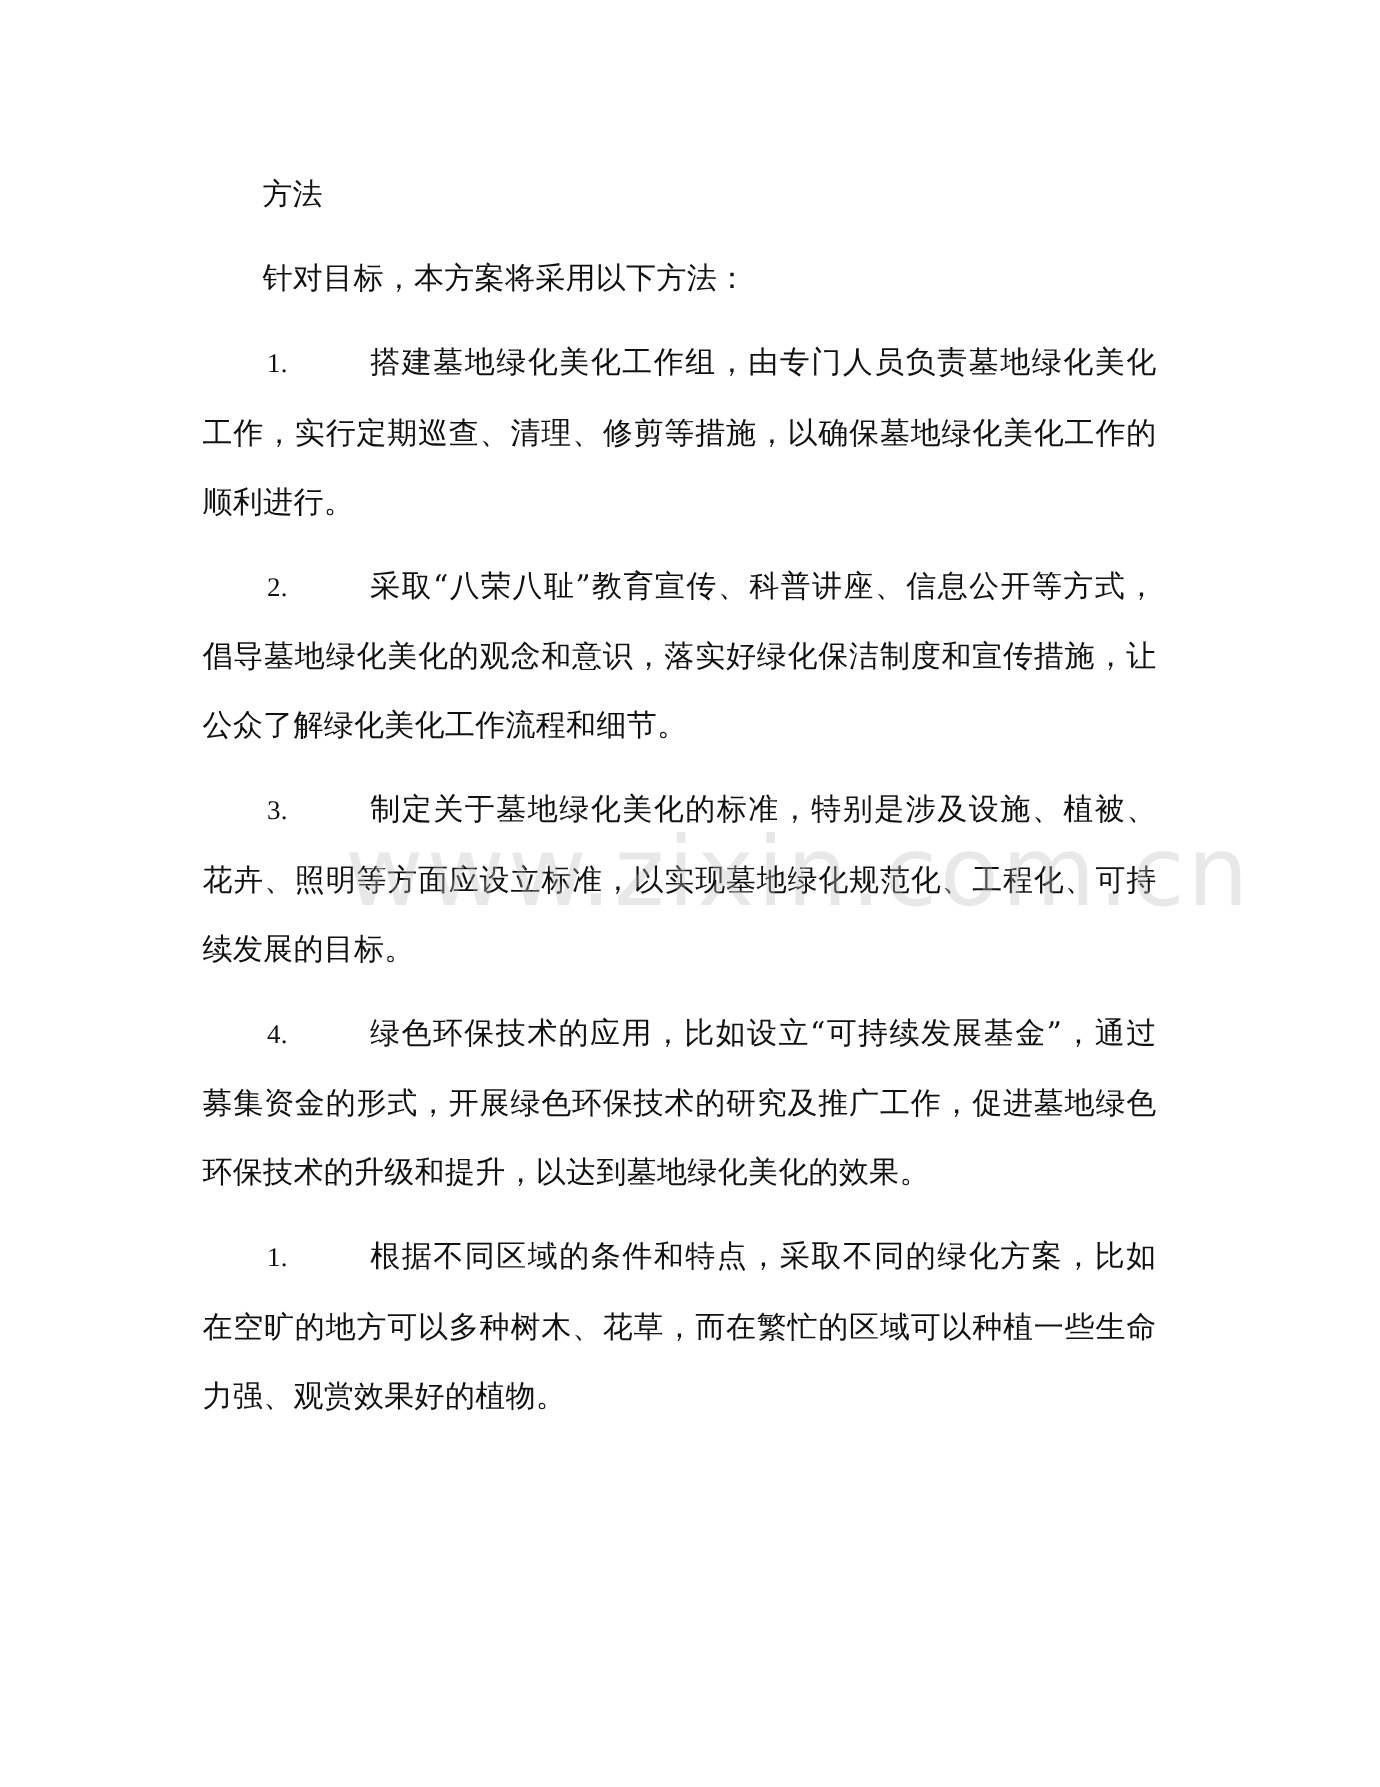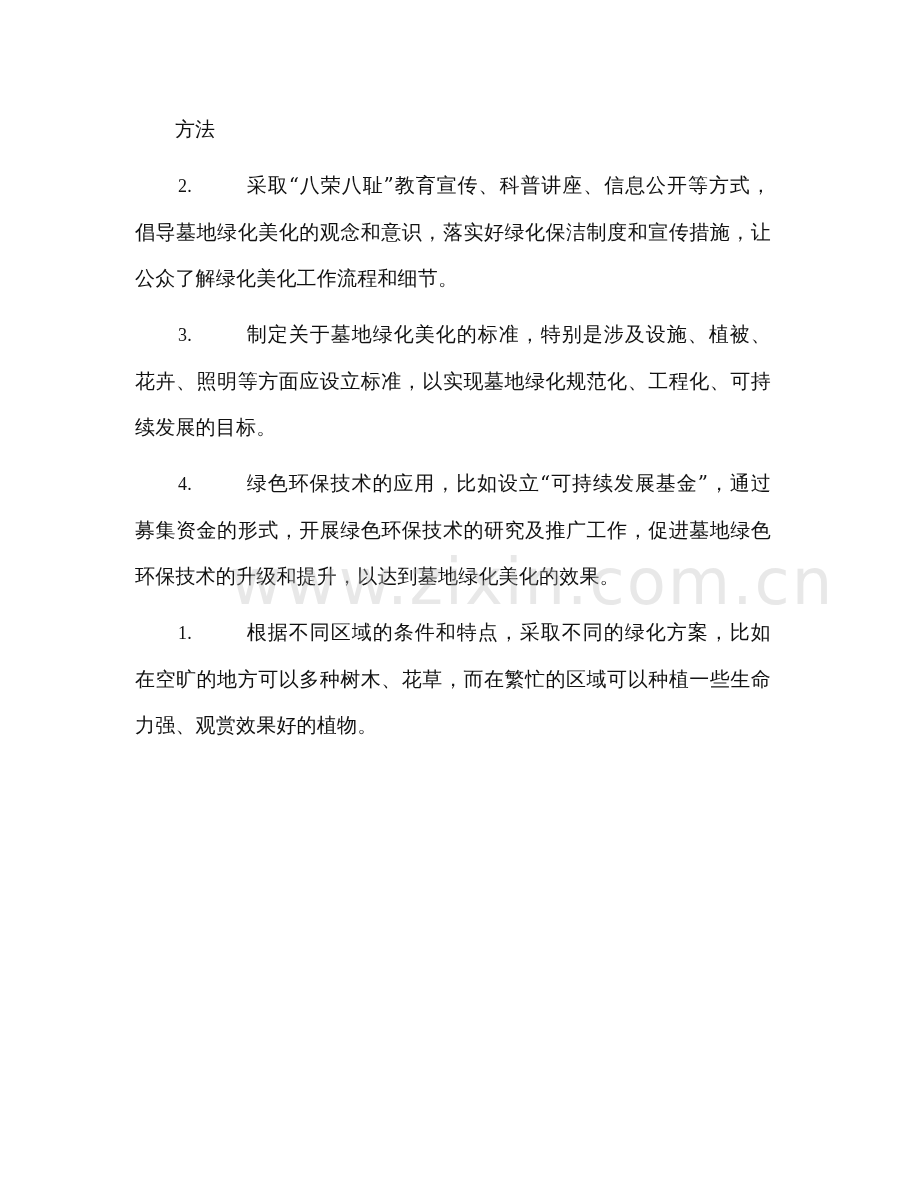--- a/index.html
+++ b/index.html
@@ -34,20 +34,22 @@
       font-size: 64px; color: rgba(190,190,190,0.35); letter-spacing: 2px;
       pointer-events: none; white-space: nowrap;
     }
   </style>
 </head>
 <body>
 
 <div class="page">
   <section>
     <h2 class="heading">方法</h2>
+    <p class="para">针对目标，本方案将采用以下方法：</p>
+    <p class="item"><span class="num">1.</span><span>搭建墓地绿化美化工作组，由专门人员负责墓地绿化美化工作，实行定期巡查、清理、修剪等措施，以确保墓地绿化美化工作的顺利进行。</span></p>
     <p class="item"><span class="num">2.</span><span>采取“八荣八耻”教育宣传、科普讲座、信息公开等方式，倡导墓地绿化美化的观念和意识，落实好绿化保洁制度和宣传措施，让公众了解绿化美化工作流程和细节。</span></p>
     <p class="item"><span class="num">3.</span><span>制定关于墓地绿化美化的标准，特别是涉及设施、植被、花卉、照明等方面应设立标准，以实现墓地绿化规范化、工程化、可持续发展的目标。</span></p>
     <p class="item"><span class="num">4.</span><span>绿色环保技术的应用，比如设立“可持续发展基金”，通过募集资金的形式，开展绿色环保技术的研究及推广工作，促进墓地绿色环保技术的升级和提升，以达到墓地绿化美化的效果。</span></p>
   </section>
   <section>
     <p class="item"><span class="num">1.</span><span>根据不同区域的条件和特点，采取不同的绿化方案，比如在空旷的地方可以多种树木、花草，而在繁忙的区域可以种植一些生命力强、观赏效果好的植物。</span></p>
   </section>
 </div>
 
 <div class="watermark">www.zixin.com.cn</div>

